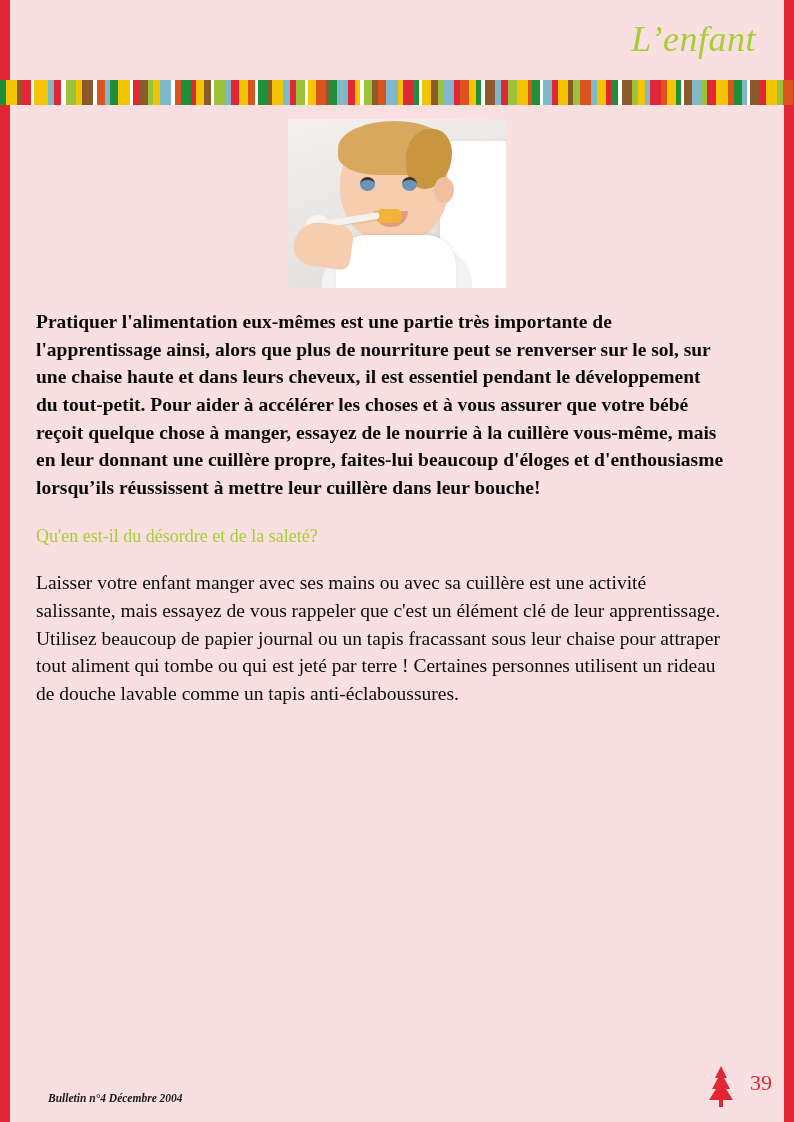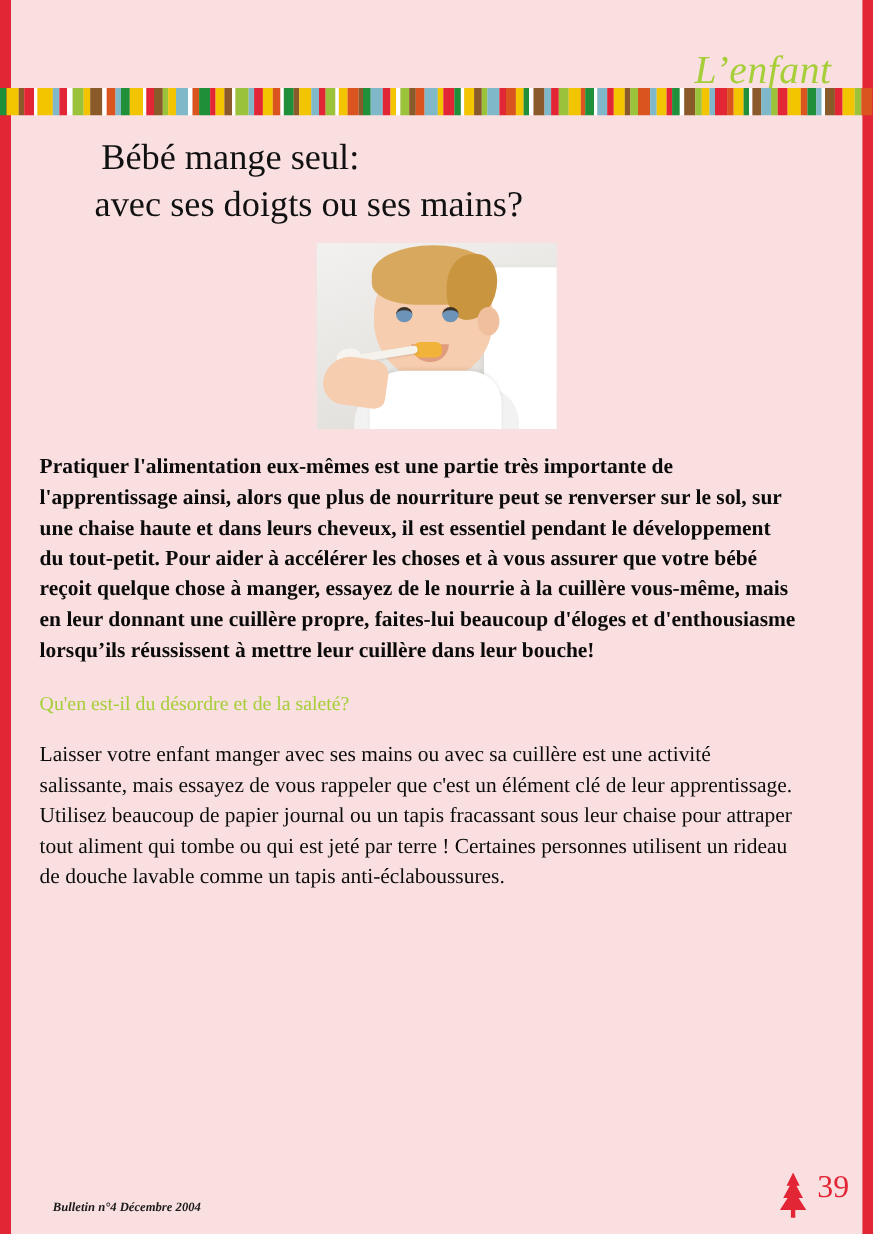--- a/index.html
+++ b/index.html
@@ -36,21 +36,20 @@
     width: 10px;
     height: 1122px;
     background: #e32636;
   }
   .header {
     position: absolute;
     top: 0;
     left: 10px;
     right: 10px;
     height: 84px;
-    margin-top: 24px;
   }
   .header-title {
     position: absolute;
     right: 28px;
     top: 18px;
     font-family: "Liberation Serif", serif;
     font-style: italic;
     font-size: 36px;
     color: #a6ce39;
     letter-spacing: 0.5px;
@@ -234,21 +233,21 @@
     font-size: 11.5px;
     font-weight: bold;
     font-style: italic;
     color: #1a1a1a;
   }
   .page-number {
     position: absolute;
     right: 22px;
     bottom: 26px;
     font-family: "Liberation Serif", serif;
-    font-size: 29px;
+    font-size: 22px;
     color: #e32636;
   }
   .tree-icon {
     position: absolute;
     right: 56px;
     bottom: 14px;
     width: 34px;
     height: 44px;
   }
 </style>
@@ -372,24 +371,20 @@
       <span style="background: rgb(255, 255, 255); width: 3.67593px;"></span>
       <span style="background: rgb(139, 90, 43); width: 8.57716px;"></span>
       <span style="background: rgb(227, 38, 54); width: 7.35185px;"></span>
       <span style="background: rgb(242, 197, 0); width: 11.0278px;"></span>
       <span style="background: rgb(154, 194, 58); width: 6.12654px;"></span>
       <span style="background: rgb(217, 84, 30); width: 9.80247px;"></span>
     </div>
 
   <div class="content">
 
-    <h1 class="article-title">
-      <span>Bébé mange seul:</span>
-      <span class="l2">avec ses doigts ou ses mains?</span>
-    </h1>
 
     <div class="photo-wrap">
       <div class="photo">
         <div class="ph-bg"></div>
         <div class="ph-chair"></div>
         <div class="ph-shoulder"></div>
         <div class="ph-head"></div>
         <div class="ph-hair"></div>
         <div class="ph-hair2"></div>
         <div class="ph-ear"></div>

